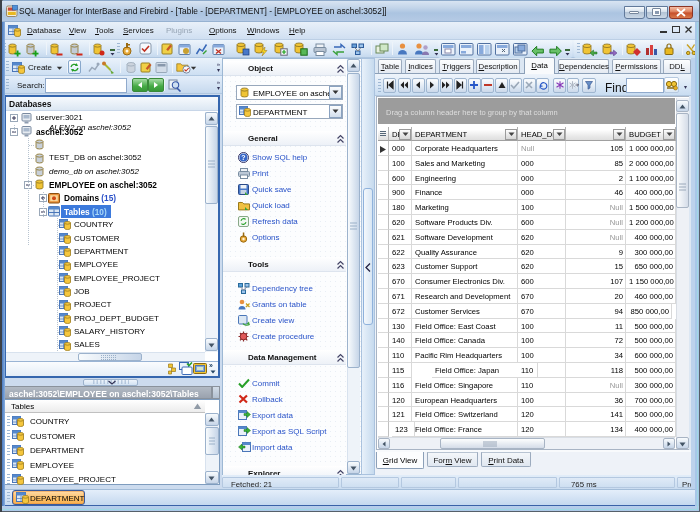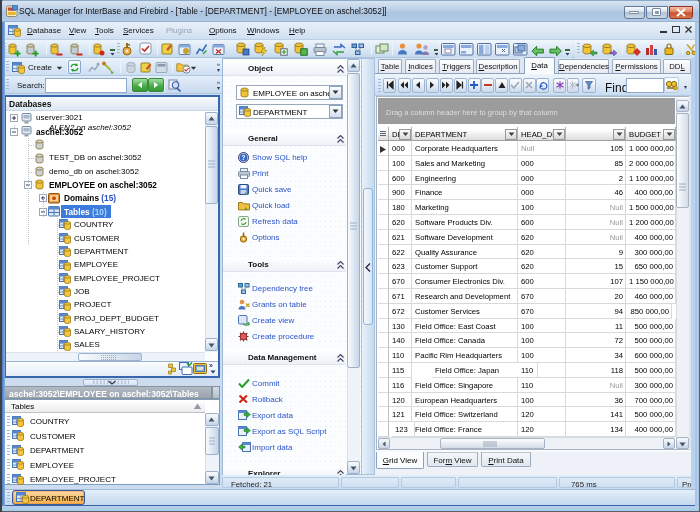--- a/index.html
+++ b/index.html
@@ -388,21 +388,21 @@
 <div class="ti" style="left:49px;top:123px;font-style:italic;">ALEN2 on aschel:3052</div>
 <svg class="abs" style="left:35px;top:152.725px;" width="9" height="11" viewBox="0 0 9 11">
     <path d="M1.0,2.5555555555555554 v5.888888888888889 a3.5,1.5555555555555556 0 0 0 7,0 v-5.888888888888889" fill="#c8d0da" stroke="#8a7020" stroke-width="0.8"></path>
     <ellipse cx="4.5" cy="2.5555555555555554" rx="3.5" ry="1.5555555555555556" fill="#c8d0da" stroke="#8a7020" stroke-width="0.8"></ellipse>
   </svg>
 <div class="ti" style="left:49px;top:153.42499999999998px;">TEST_DB on aschel:3052</div>
 <svg class="abs" style="left:35px;top:166.075px;" width="9" height="11" viewBox="0 0 9 11">
     <path d="M1.0,2.5555555555555554 v5.888888888888889 a3.5,1.5555555555555556 0 0 0 7,0 v-5.888888888888889" fill="#c8d0da" stroke="#8a7020" stroke-width="0.8"></path>
     <ellipse cx="4.5" cy="2.5555555555555554" rx="3.5" ry="1.5555555555555556" fill="#c8d0da" stroke="#8a7020" stroke-width="0.8"></ellipse>
   </svg>
-<div class="ti" style="left:49px;top:166.77499999999998px;">demo_db on aschel:3052</div>
+<div class="ti" style="left:49px;top:166.77499999999998px;font-style:italic;">demo_db on aschel:3052</div>
 <svg class="abs" style="left:24px;top:180.92499999999998px;" width="8" height="8" viewBox="0 0 8 8">
     <rect x="0.5" y="0.5" width="7" height="7" fill="#fff" stroke="#9aa8b8"></rect>
     <path d="M2,4 h4" stroke="#335" stroke-width="1"></path>
   </svg>
 <svg class="abs" style="left:35px;top:179.42499999999998px;" width="9" height="11" viewBox="0 0 9 11">
     <path d="M1.0,2.5555555555555554 v5.888888888888889 a3.5,1.5555555555555556 0 0 0 7,0 v-5.888888888888889" fill="#f0c435" stroke="#8a7020" stroke-width="0.8"></path>
     <ellipse cx="4.5" cy="2.5555555555555554" rx="3.5" ry="1.5555555555555556" fill="#f0c435" stroke="#8a7020" stroke-width="0.8"></ellipse>
   </svg>
 <div class="ti" style="left:49px;top:180.12499999999997px;font-weight:bold;font-size:8.3px;">EMPLOYEE on aschel:3052</div>
 <svg class="abs" style="left:39px;top:194.27499999999998px;" width="8" height="8" viewBox="0 0 8 8">

